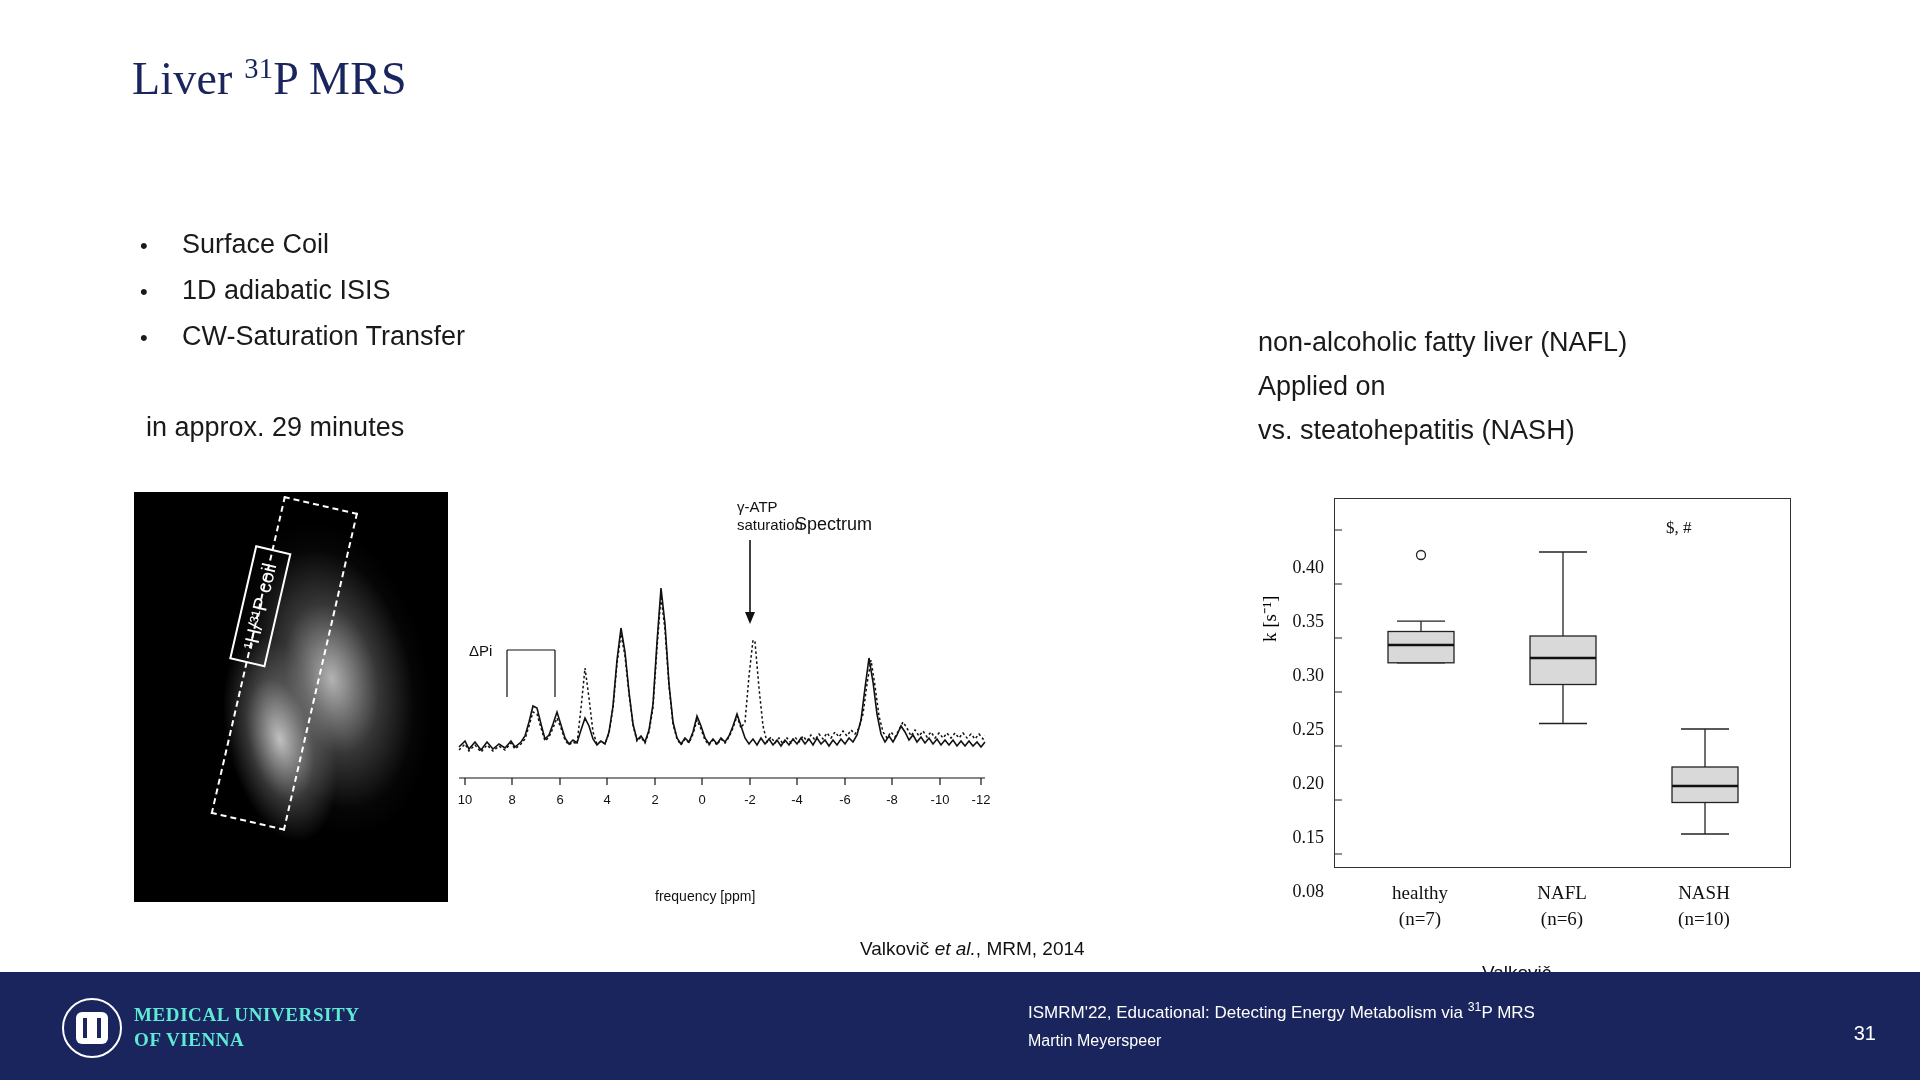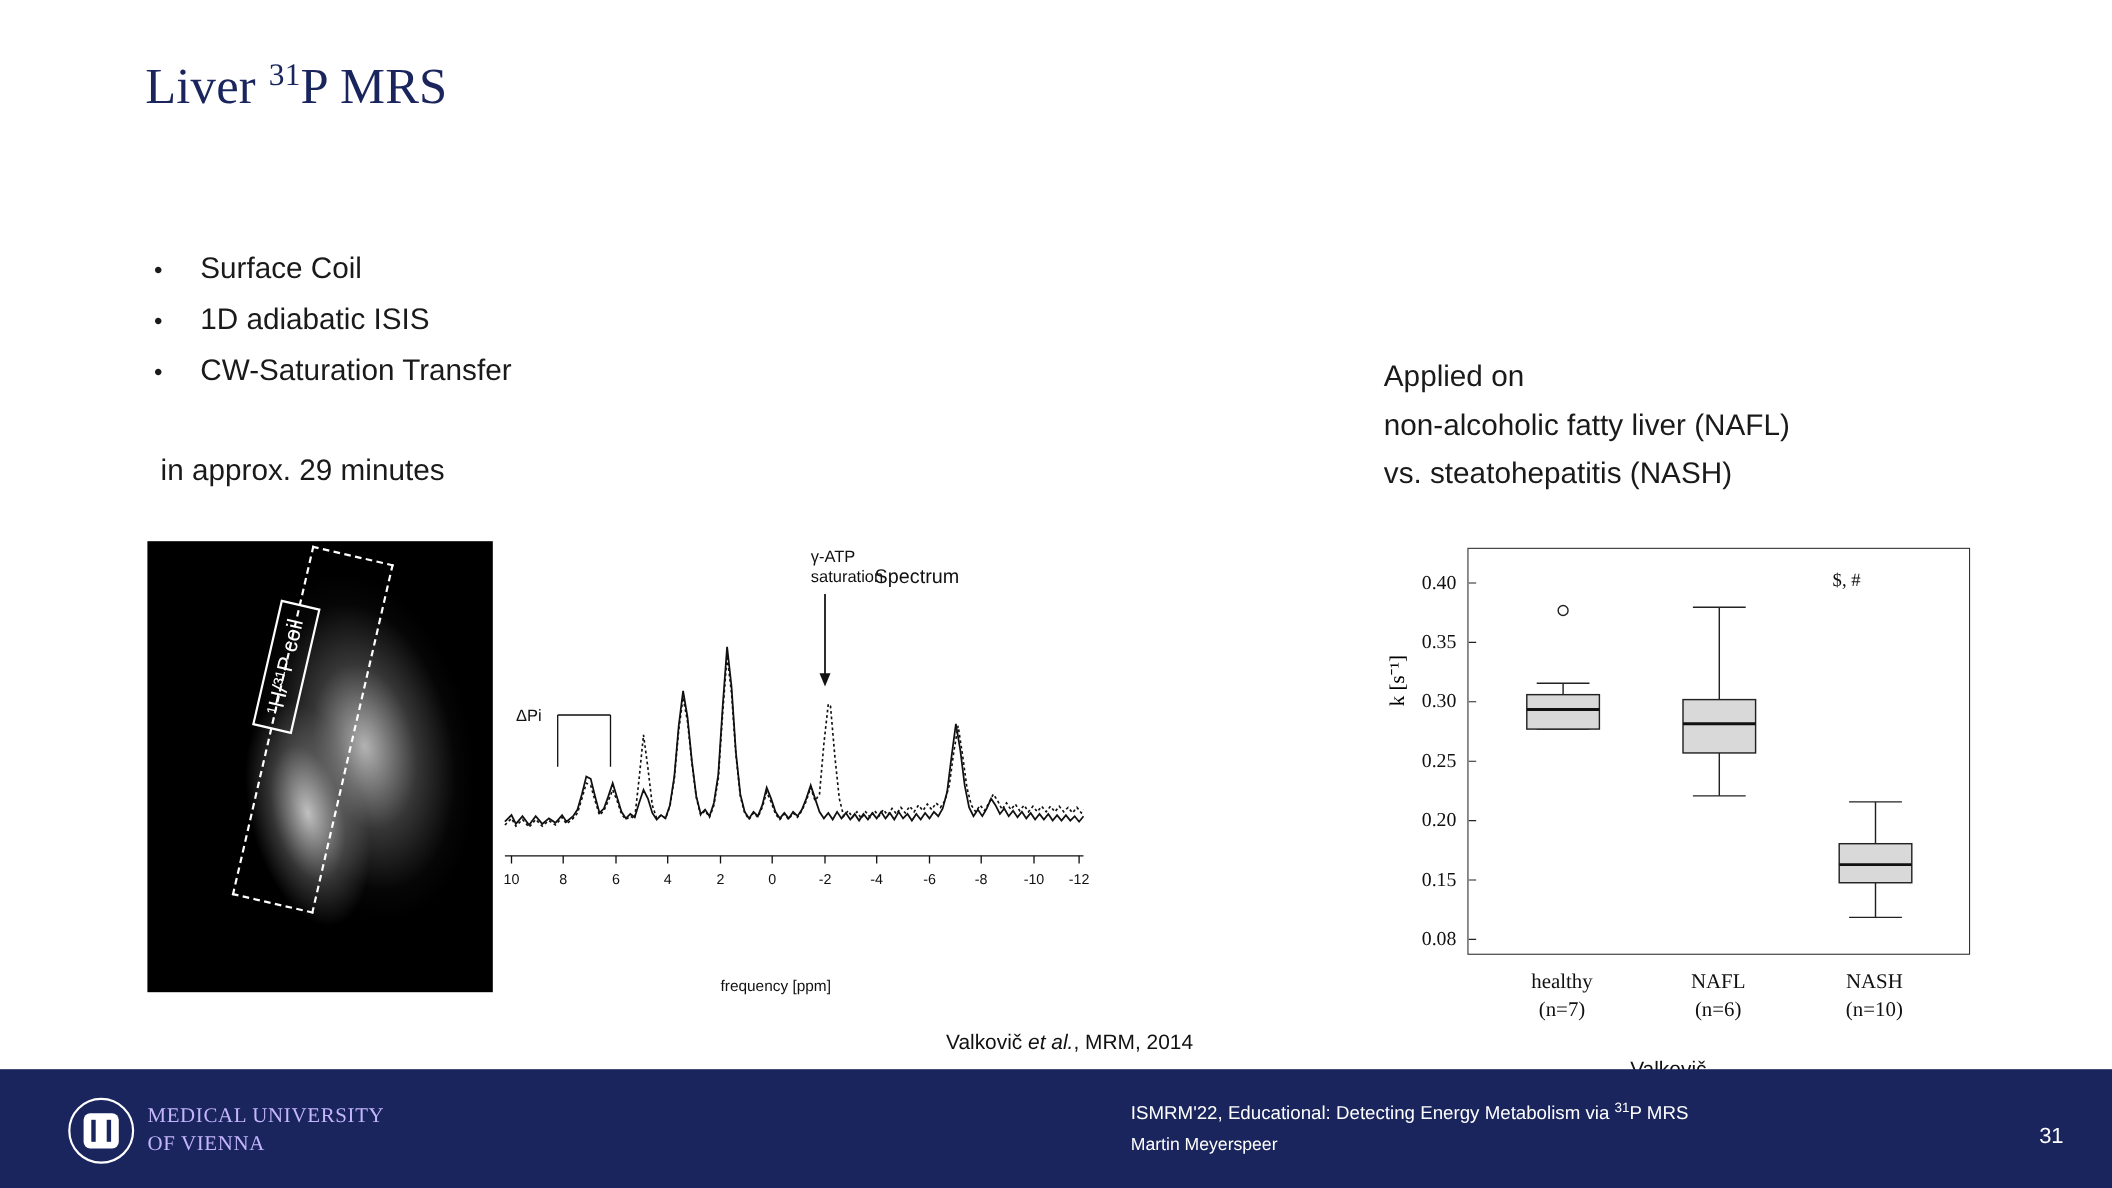--- a/index.html
+++ b/index.html
@@ -161,20 +161,21 @@
     transform-origin: left top;
     white-space: nowrap;
   }
   .ytick {
     position: absolute;
     font-family: "Liberation Serif", serif;
     font-size: 18px;
     color: #111;
     text-align: right;
     width: 56px;
+    margin-top: 38px;
   }
   .xtick {
     position: absolute;
     font-family: "Liberation Serif", serif;
     font-size: 19px;
     color: #111;
     text-align: center;
     width: 140px;
     line-height: 26px;
   }
@@ -223,25 +224,26 @@
   .logo-inner::after {
     content: "";
     position: absolute;
     left: 21px; top: 6px;
     width: 4px; height: 20px;
     background: #19255c;
   }
   .logo-text {
     position: absolute;
     left: 134px; top: 30px;
-    color: #c4b5fd;
+    color: #5eead4;
     font-family: "Liberation Serif", serif;
     font-size: 19px;
     line-height: 25px;
     letter-spacing: 0.6px;
+    font-weight: bold;
   }
   .footer-line1 {
     position: absolute;
     left: 1028px; top: 28px;
     color: #ffffff;
     font-size: 17px;
   }
   .footer-line1 sup { font-size: 0.72em; vertical-align: super; }
   .footer-line2 {
     position: absolute;
@@ -277,22 +279,22 @@
     </div>
     <div class="bullet-row">
       <span class="bullet-dot">•</span>
       <span>CW-Saturation Transfer</span>
     </div>
   </div>
 
   <div class="approx">in approx. 29 minutes</div>
 
   <div class="applied">
+    <div>non-alcoholic fatty liver (NAFL)</div>
     <div>Applied on</div>
-    <div>non-alcoholic fatty liver (NAFL)</div>
     <div>vs. steatohepatitis (NASH)</div>
   </div>
 
   <div class="mrimage">
     <div class="mr-glow"></div>
     <div class="mr-glow2"></div>
     <div class="coil-outline"></div>
     <div class="coil-label">¹H/³¹P coil</div>
   </div>
 

